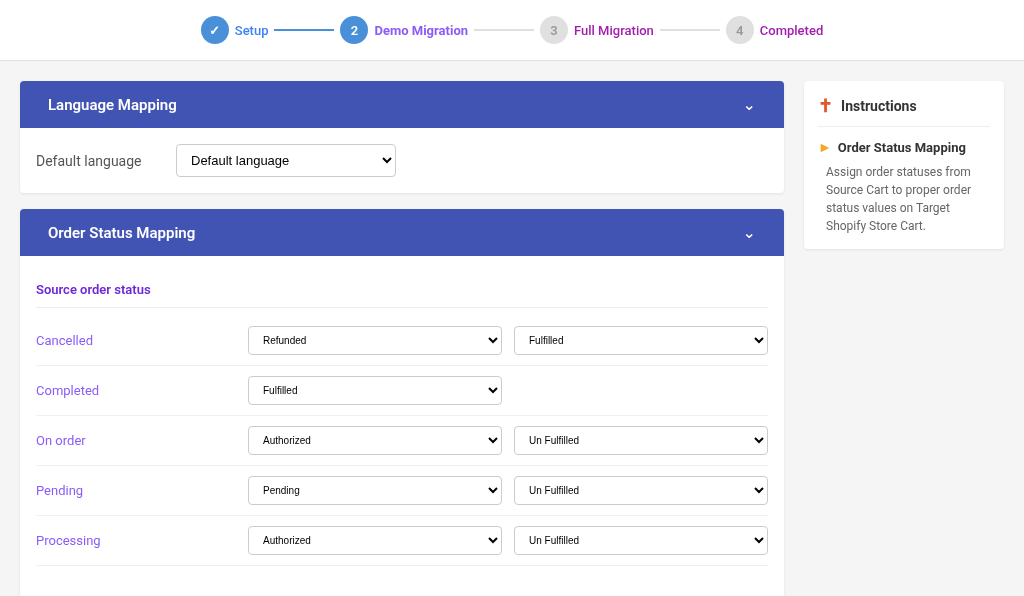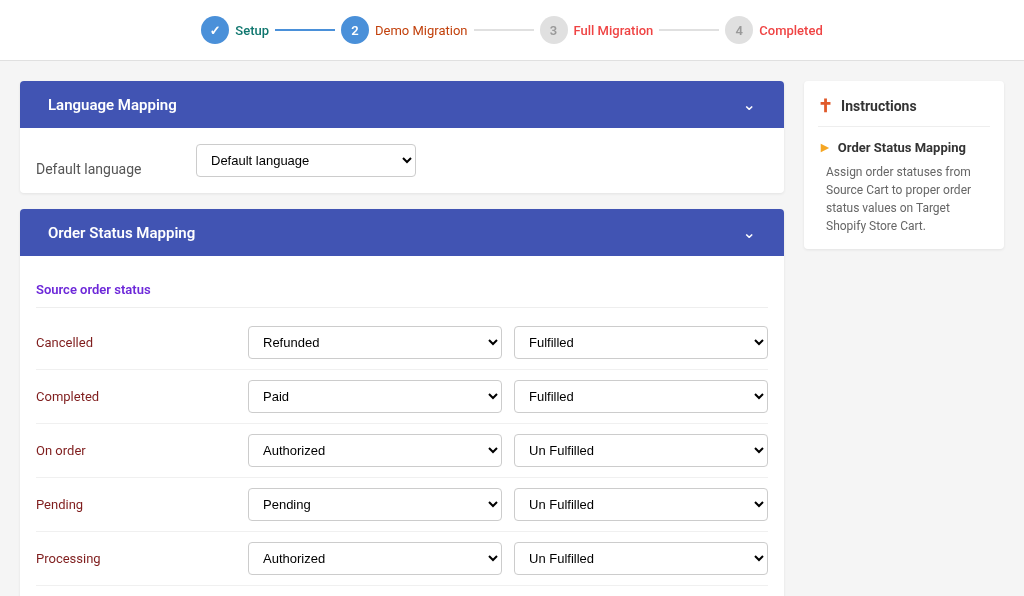--- a/index.html
+++ b/index.html
@@ -7,51 +7,51 @@
 
     
     .stepper-bar { background: #fff; padding: 16px 0; display: flex; justify-content: center; align-items: center; border-bottom: 1px solid #e0e0e0; }
     .stepper { display: flex; align-items: center; gap: 0; }
     .step { display: flex; align-items: center; }
     .step-circle { width: 28px; height: 28px; border-radius: 50%; display: flex; align-items: center; justify-content: center; font-size: 13px; font-weight: 600; }
     .step-circle.done { background: #4a90d9; color: #fff; }
     .step-circle.active { background: #4a90d9; color: #fff; border: 2px solid #4a90d9; }
     .step-circle.inactive { background: #e0e0e0; color: #999; }
     .step-label { margin-left: 6px; font-size: 13px; font-weight: 500; }
-    .step-label.active { color: #c2410c; font-weight: 400; }
-    .step-label.inactive { color: #ef4444; }
-    .step-label.done { color: #0f766e; }
+    .step-label.active { color: #8b5cf6; font-weight: 700; }
+    .step-label.inactive { color: #a21caf; }
+    .step-label.done { color: #3b82f6; }
     .step-line { width: 60px; height: 2px; background: #e0e0e0; margin: 0 6px; }
     .step-line.done { background: #4a90d9; }
 
     
     .main-content { display: flex; padding: 20px 20px 20px 20px; gap: 20px; max-width: 1024px; }
     .left-panel { flex: 1; }
     .right-panel { width: 200px; flex-shrink: 0; }
 
     
     .section { background: #fff; border-radius: 4px; margin-bottom: 16px; box-shadow: 0 1px 3px rgba(0,0,0,0.08); }
     .section-header { background: #4154b3; color: #fff; padding: 14px 28px; display: flex; justify-content: space-between; align-items: center; border-radius: 4px 4px 0 0; }
     .section-header h2 { font-size: 15px; font-weight: 600; }
     .section-header .chevron { color: #fff; font-size: 16px; }
     .section-body { padding: 16px; }
 
     
-    .lang-row { display: flex; align-items: flex-end; gap: 20px; }
+    .lang-row { display: flex; align-items: center; }
     .lang-label { min-width: 140px; color: #555; }
     .lang-select { width: 220px; padding: 7px 10px; border: 1px solid #ccc; border-radius: 4px; font-size: 13px; background: #fff; }
 
     
     .order-table { width: 100%; }
     .order-table-header { display: grid; grid-template-columns: 200px 1fr 1fr; padding: 10px 0 10px 0; border-bottom: 1px solid #eee; margin-bottom: 8px; }
     .order-table-header span { font-weight: 600; color: #6d28d9; font-size: 13px; }
     .order-row { display: grid; grid-template-columns: 200px 1fr 1fr; align-items: center; padding: 10px 0; gap: 12px; }
     .order-row:not(:last-child) { border-bottom: 1px solid #f0f0f0; }
-    .source-status { color: #7f1d1d; font-size: 13px; }
-    .status-select { width: 100%; padding: 7px 10px; border: 1px solid #ccc; border-radius: 4px; font-size: 13px; background: #fff; }
+    .source-status { color: #8b5cf6; font-size: 13px; }
+    .status-select { width: 100%; padding: 7px 10px; border: 1px solid #ccc; border-radius: 4px; font-size: 10px; background: #fff; }
 
     
     .instructions-panel { background: #fff; border-radius: 4px; box-shadow: 0 1px 3px rgba(0,0,0,0.08); padding: 14px; position: relative; }
     .instructions-title { display: flex; align-items: center; gap: 8px; font-weight: 700; font-size: 14px; color: #333; margin-bottom: 12px; padding-bottom: 10px; border-bottom: 1px solid #eee; }
     .instructions-icon { color: #e05a2b; font-size: 18px; }
     .instructions-section-title { font-weight: 700; font-size: 13px; color: #333; margin-bottom: 8px; display: flex; align-items: center; gap: 6px; }
     .orange-arrow { color: #f5a623; font-size: 14px; }
     .instructions-text { font-size: 12px; color: #666; line-height: 1.5; margin-left: 8px; }
   </style>
 </head>
@@ -124,23 +124,20 @@
             <select class="status-select">
               <option>Refunded</option><option>Paid</option><option>Authorized</option><option>Pending</option><option>Cancelled</option>
             </select>
             <select class="status-select">
               <option>Fulfilled</option><option>Un Fulfilled</option><option>Partial</option>
             </select>
           </div>
           <div class="order-row">
             <span class="source-status">Completed</span>
             <select class="status-select">
-              <option>Paid</option><option>Refunded</option><option>Authorized</option><option>Pending</option><option>Cancelled</option>
-            </select>
-            <select class="status-select">
               <option>Fulfilled</option><option>Un Fulfilled</option><option>Partial</option>
             </select>
           </div>
           <div class="order-row">
             <span class="source-status">On order</span>
             <select class="status-select">
               <option>Authorized</option><option>Refunded</option><option>Paid</option><option>Pending</option><option>Cancelled</option>
             </select>
             <select class="status-select">
               <option>Un Fulfilled</option><option>Fulfilled</option><option>Partial</option>

